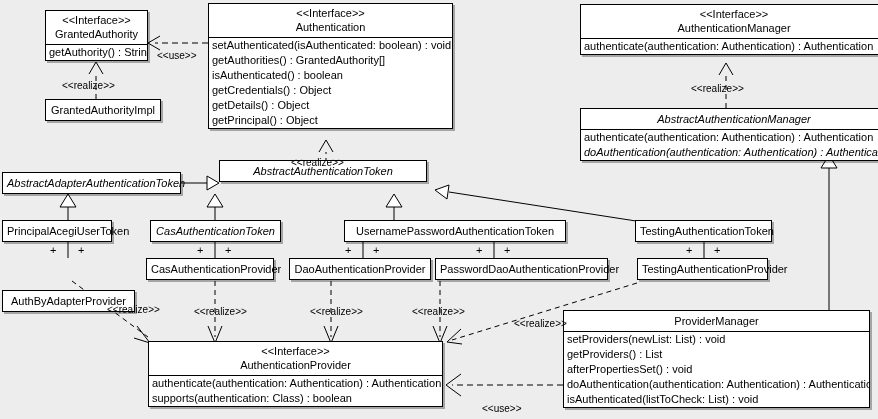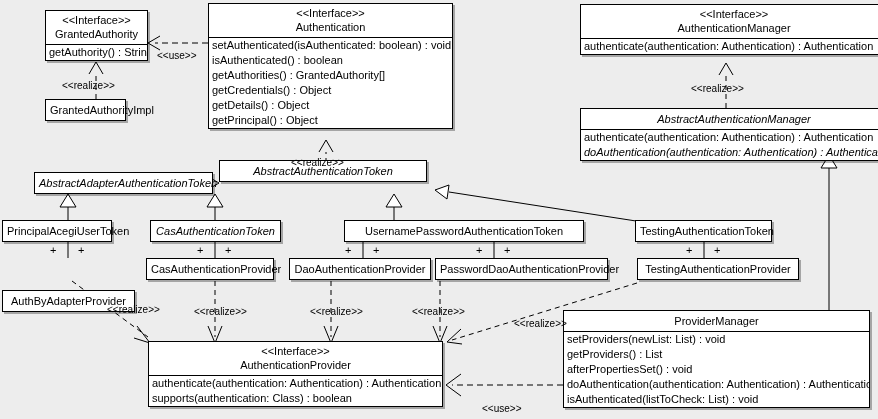--- a/index.html
+++ b/index.html
@@ -174,35 +174,35 @@
   <div class="umlbox" style="left:45px;top:10px;width:103px;">
     <div class="hdr">
       <span class="stereo">&lt;&lt;Interface&gt;&gt;</span>
       <span class="nm">GrantedAuthority</span>
     </div>
     <div class="ops sep">
       <div class="op">getAuthority() : String</div>
     </div>
   </div>
 
-  <div class="umlbox" style="left:45px;top:99px;width:81px;">
+  <div class="umlbox" style="left:45px;top:99px;width:116px;">
     <div class="hdr compact">
       <span class="nm">GrantedAuthorityImpl</span>
     </div>
   </div>
 
   <div class="umlbox" style="left:208px;top:3px;width:245px;">
     <div class="hdr">
       <span class="stereo">&lt;&lt;Interface&gt;&gt;</span>
       <span class="nm">Authentication</span>
     </div>
     <div class="ops sep">
       <div class="op">setAuthenticated(isAuthenticated: boolean) : void</div>
+      <div class="op">getAuthorities() : GrantedAuthority[]</div>
       <div class="op">isAuthenticated() : boolean</div>
-      <div class="op">getAuthorities() : GrantedAuthority[]</div>
       <div class="op">getCredentials() : Object</div>
       <div class="op">getDetails() : Object</div>
       <div class="op">getPrincipal() : Object</div>
     </div>
   </div>
 
   <div class="umlbox" style="left:580px;top:4px;width:308px;">
     <div class="hdr">
       <span class="stereo">&lt;&lt;Interface&gt;&gt;</span>
       <span class="nm">AuthenticationManager</span>
@@ -215,21 +215,21 @@
   <div class="umlbox" style="left:580px;top:108px;width:308px;">
     <div class="hdr compact italic">
       <span class="nm">AbstractAuthenticationManager</span>
     </div>
     <div class="ops sep">
       <div class="op">authenticate(authentication: Authentication) : Authentication</div>
       <div class="op italic">doAuthentication(authentication: Authentication) : Authentication</div>
     </div>
   </div>
 
-  <div class="umlbox" style="left:2px;top:172px;width:179px;margin-left:32px;">
+  <div class="umlbox" style="left:2px;top:172px;width:179px;">
     <div class="hdr compact italic">
       <span class="nm">AbstractAdapterAuthenticationToken</span>
     </div>
   </div>
 
   <div class="umlbox" style="left:219px;top:160px;width:208px;">
     <div class="hdr compact italic">
       <span class="nm">AbstractAuthenticationToken</span>
     </div>
   </div>
@@ -239,21 +239,21 @@
       <span class="nm">PrincipalAcegiUserToken</span>
     </div>
   </div>
 
   <div class="umlbox" style="left:150px;top:220px;width:131px;font-style:italic;">
     <div class="hdr compact">
       <span class="nm">CasAuthenticationToken</span>
     </div>
   </div>
 
-  <div class="umlbox" style="left:344px;top:220px;width:240px;">
+  <div class="umlbox" style="left:344px;top:220px;width:222px;">
     <div class="hdr compact">
       <span class="nm">UsernamePasswordAuthenticationToken</span>
     </div>
   </div>
 
   <div class="umlbox" style="left:635px;top:220px;width:137px;">
     <div class="hdr compact">
       <span class="nm">TestingAuthenticationToken</span>
     </div>
   </div>
@@ -275,21 +275,21 @@
       <span class="nm">DaoAuthenticationProvider</span>
     </div>
   </div>
 
   <div class="umlbox" style="left:435px;top:258px;width:173px;">
     <div class="hdr compact">
       <span class="nm">PasswordDaoAuthenticationProvider</span>
     </div>
   </div>
 
-  <div class="umlbox" style="left:637px;top:258px;width:162px;">
+  <div class="umlbox" style="left:637px;top:258px;width:131px;">
     <div class="hdr compact">
       <span class="nm">TestingAuthenticationProvider</span>
     </div>
   </div>
 
   <div class="umlbox" style="left:148px;top:341px;width:295px;">
     <div class="hdr">
       <span class="stereo">&lt;&lt;Interface&gt;&gt;</span>
       <span class="nm">AuthenticationProvider</span>
     </div>

